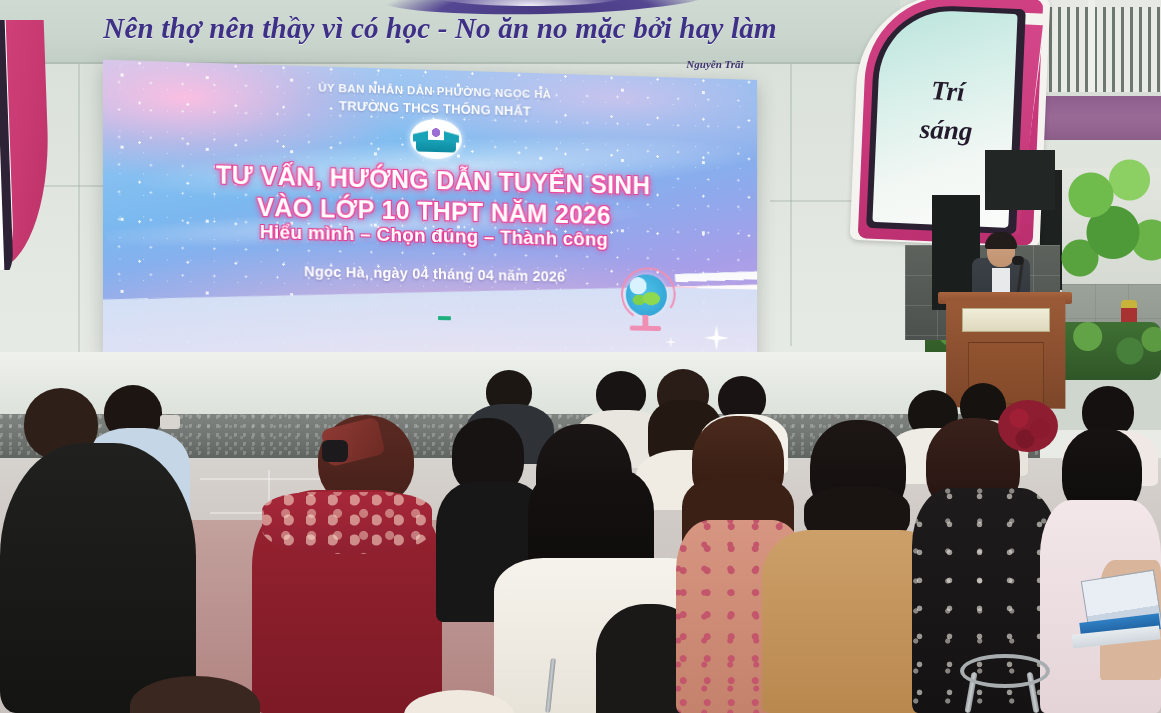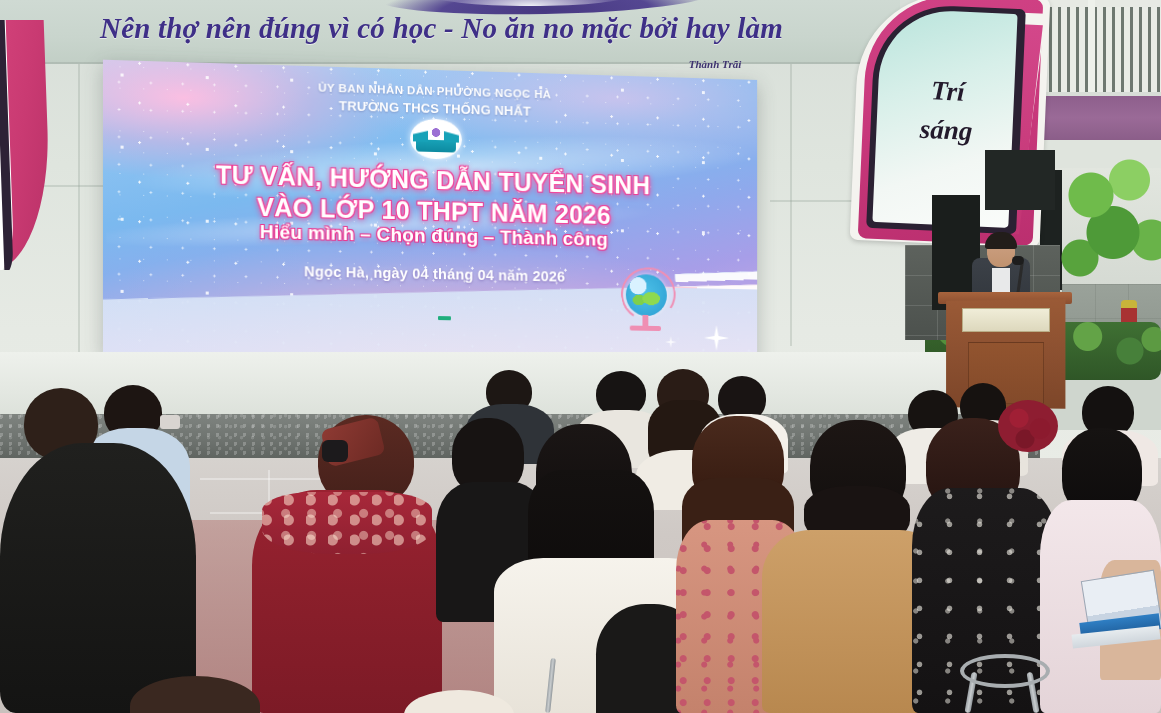--- a/index.html
+++ b/index.html
@@ -279,22 +279,22 @@
   <div class="abs bldg-purple2"></div>
   <div class="abs tree"></div>
   <div class="abs planter"></div>
   <div class="abs hydrant"></div>
   <div class="abs hedge"></div>
   <div class="abs shrub-left"></div>
 
   <div class="abs banner-wall"></div>
   <div class="abs purple-swoosh"></div>
   <div class="abs purple-swoosh2"></div>
-  <div class="abs motto">Nên thợ nên đúng vì có học - No ăn no mặc bởi hay làm</div>
-  <div class="abs motto-author">Thành Trãi</div>
+  <div class="abs motto">Nên thợ nên thầy vì có học - No ăn no mặc bởi hay làm</div>
+  <div class="abs motto-author">Nguyễn Trãi</div>
 
   <div class="abs lban">
     <div class="abs lban-pink"></div>
     <div class="abs lban-white"></div>
     <div class="abs lban-dark"></div>
   </div>
 
   <div class="abs rban">
     <div class="abs rban-white"></div>
     <div class="abs rban-pink"></div>

